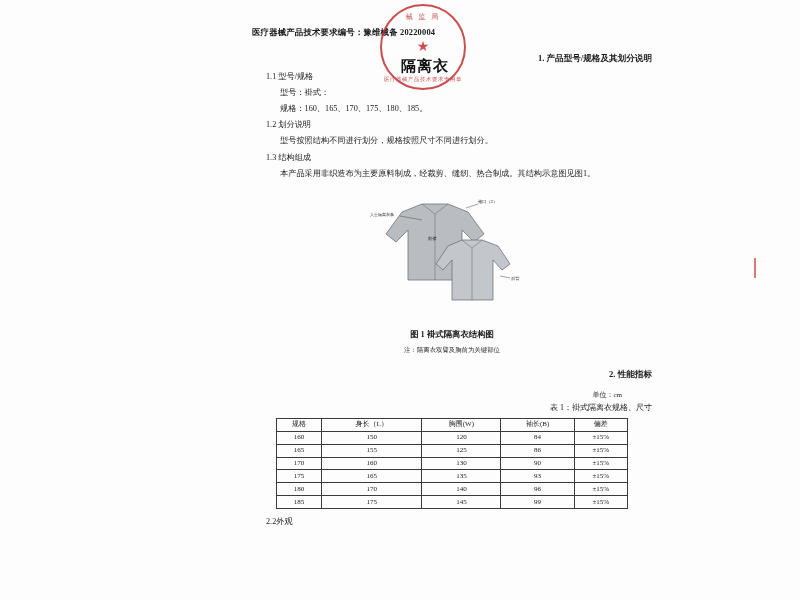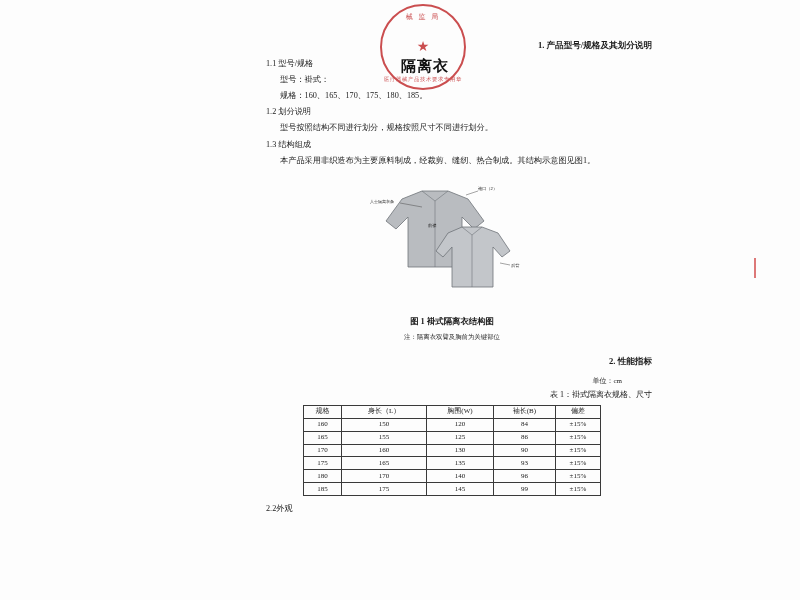--- a/index.html
+++ b/index.html
@@ -119,21 +119,21 @@
     margin: 8px 30px 2px 0;
   }
   .tbl-cap {
     text-align: right;
     font-size: 8px;
     margin: 1px 0 3px 0;
   }
   table.spec {
     border-collapse: collapse;
     margin: 0 auto;
-    width: 298px;
+    width: 352px;
     font-size: 7px;
     border-radius: 6px;
   }
   table.spec th, table.spec td {
     border: 1px solid #3a3a3a;
     text-align: center;
     padding: 1.6px 0;
     font-weight: normal;
     line-height: 1.25;
   }
@@ -150,20 +150,21 @@
   }
   svg text { font-family: "Liberation Sans", sans-serif; }
 </style>
 </head>
 <body>
 
 <div class="page">
 
   <div class="doc">
 
+    <div class="header-line">医疗器械产品技术要求编号：豫维械备 20220004</div>
 
     <h2 class="sec">
       <span>1.</span>
       <span>产品型号/规格及其划分说明</span>
     </h2>
 
     <div class="lvl1">
       <span>1.1</span>
       <span>型号/规格</span>
     </div>

